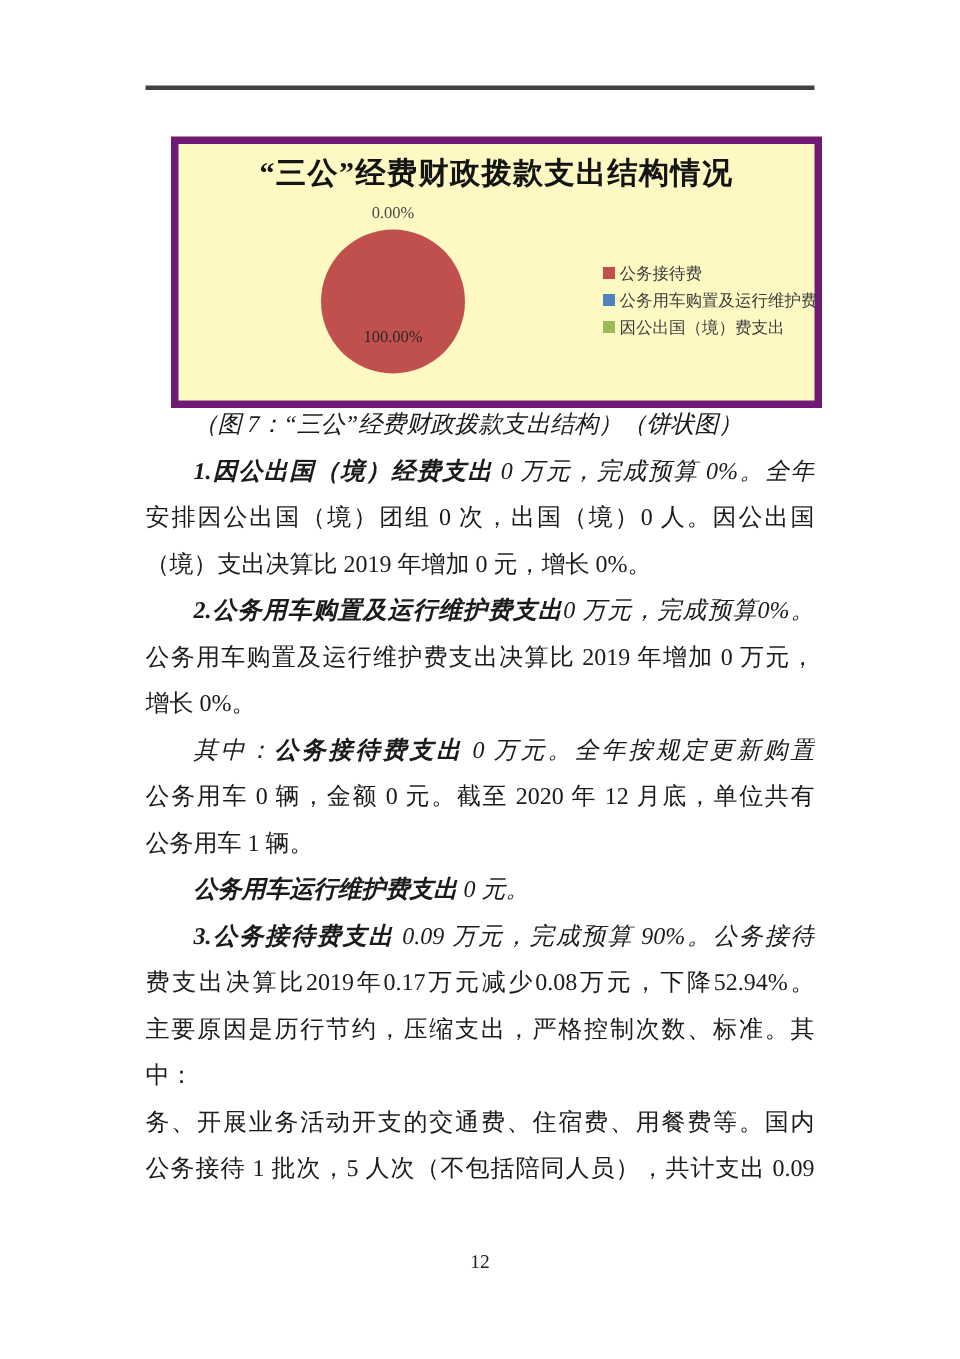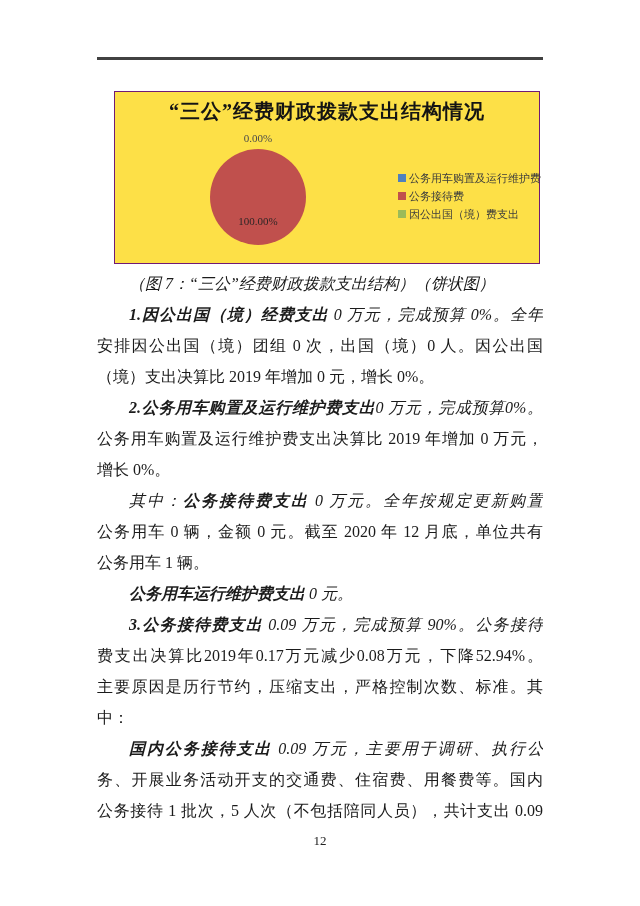--- a/index.html
+++ b/index.html
@@ -15,22 +15,22 @@
   .header-rule {
     position: absolute;
     left: 97px; top: 57px;
     width: 446px; height: 3px;
     background: #414141;
   }
   .chart-box {
     position: absolute;
     left: 114px; top: 91px;
     width: 424px; height: 171px;
-    border: 1px solid #701a75;
-    background: #fde047;
+    border: 5px solid #701a75;
+    background: #fef9c3;
   }
   .chart-title {
     position: absolute;
     top: 6px; left: 0; right: 0;
     text-align: center;
     font-size: 20px;
     font-weight: 700;
     letter-spacing: 1px;
     color: #141414;
   }
@@ -106,26 +106,26 @@
 
   <div class="header-rule"></div>
 
   <div class="chart-box">
     <div class="chart-title">“三公”经费财政拨款支出结构情况</div>
     <div class="pie-top-label">0.00%</div>
     <div class="pie" style="background: rgb(192, 80, 77);"></div>
     <div class="pie-inside-label">100.00%</div>
     <div class="legend" id="legend">
         <div class="legend-row">
+          <span class="swatch" style="background: rgb(192, 80, 77);"></span>
+          <span>公务接待费</span>
+        </div>
+        <div class="legend-row">
           <span class="swatch" style="background: rgb(79, 129, 189);"></span>
           <span>公务用车购置及运行维护费</span>
-        </div>
-        <div class="legend-row">
-          <span class="swatch" style="background: rgb(192, 80, 77);"></span>
-          <span>公务接待费</span>
         </div>
         <div class="legend-row">
           <span class="swatch" style="background: rgb(155, 187, 89);"></span>
           <span>因公出国（境）费支出</span>
         </div>
       </div>
   </div>
 
   <div class="body-text" id="body-lines">
       <div class="tline ind"><span>（图 7：“三公”经费财政拨款支出结构）（饼状图）</span></div>
@@ -136,20 +136,19 @@
       <div class="tline just"><span>公务用车购置及运行维护费支出决算比 2019 年增加 0 万元，</span></div>
       <div class="tline"><span>增长 0%。</span></div>
       <div class="tline just ind"><span>其中：</span><b>公务接待费支出</b><span> 0 万元。全年按规定更新购置</span></div>
       <div class="tline just"><span>公务用车 0 辆，金额 0 元。截至 2020 年 12 月底，单位共有</span></div>
       <div class="tline"><span>公务用车 1 辆。</span></div>
       <div class="tline ind"><b>公务用车运行维护费支出</b><span> 0 元。</span></div>
       <div class="tline just ind"><b>3.公务接待费支出</b><span> 0.09 万元，完成预算 90%。公务接待</span></div>
       <div class="tline just"><span>费支出决算比2019年0.17万元减少0.08万元，下降52.94%。</span></div>
       <div class="tline just"><span>主要原因是历行节约，压缩支出，严格控制次数、标准。其</span></div>
       <div class="tline"><span>中：</span></div>
-      <div class="tline just ind"><b>国内公务接待支出</b><span> 0.09 万元，主要用于调研、执行公</span></div>
       <div class="tline just"><span>务、开展业务活动开支的交通费、住宿费、用餐费等。国内</span></div>
       <div class="tline just"><span>公务接待 1 批次，5 人次（不包括陪同人员），共计支出 0.09</span></div>
     </div>
 
   <div class="page-number">12</div>
 
 </div>
 
 </body></html>

